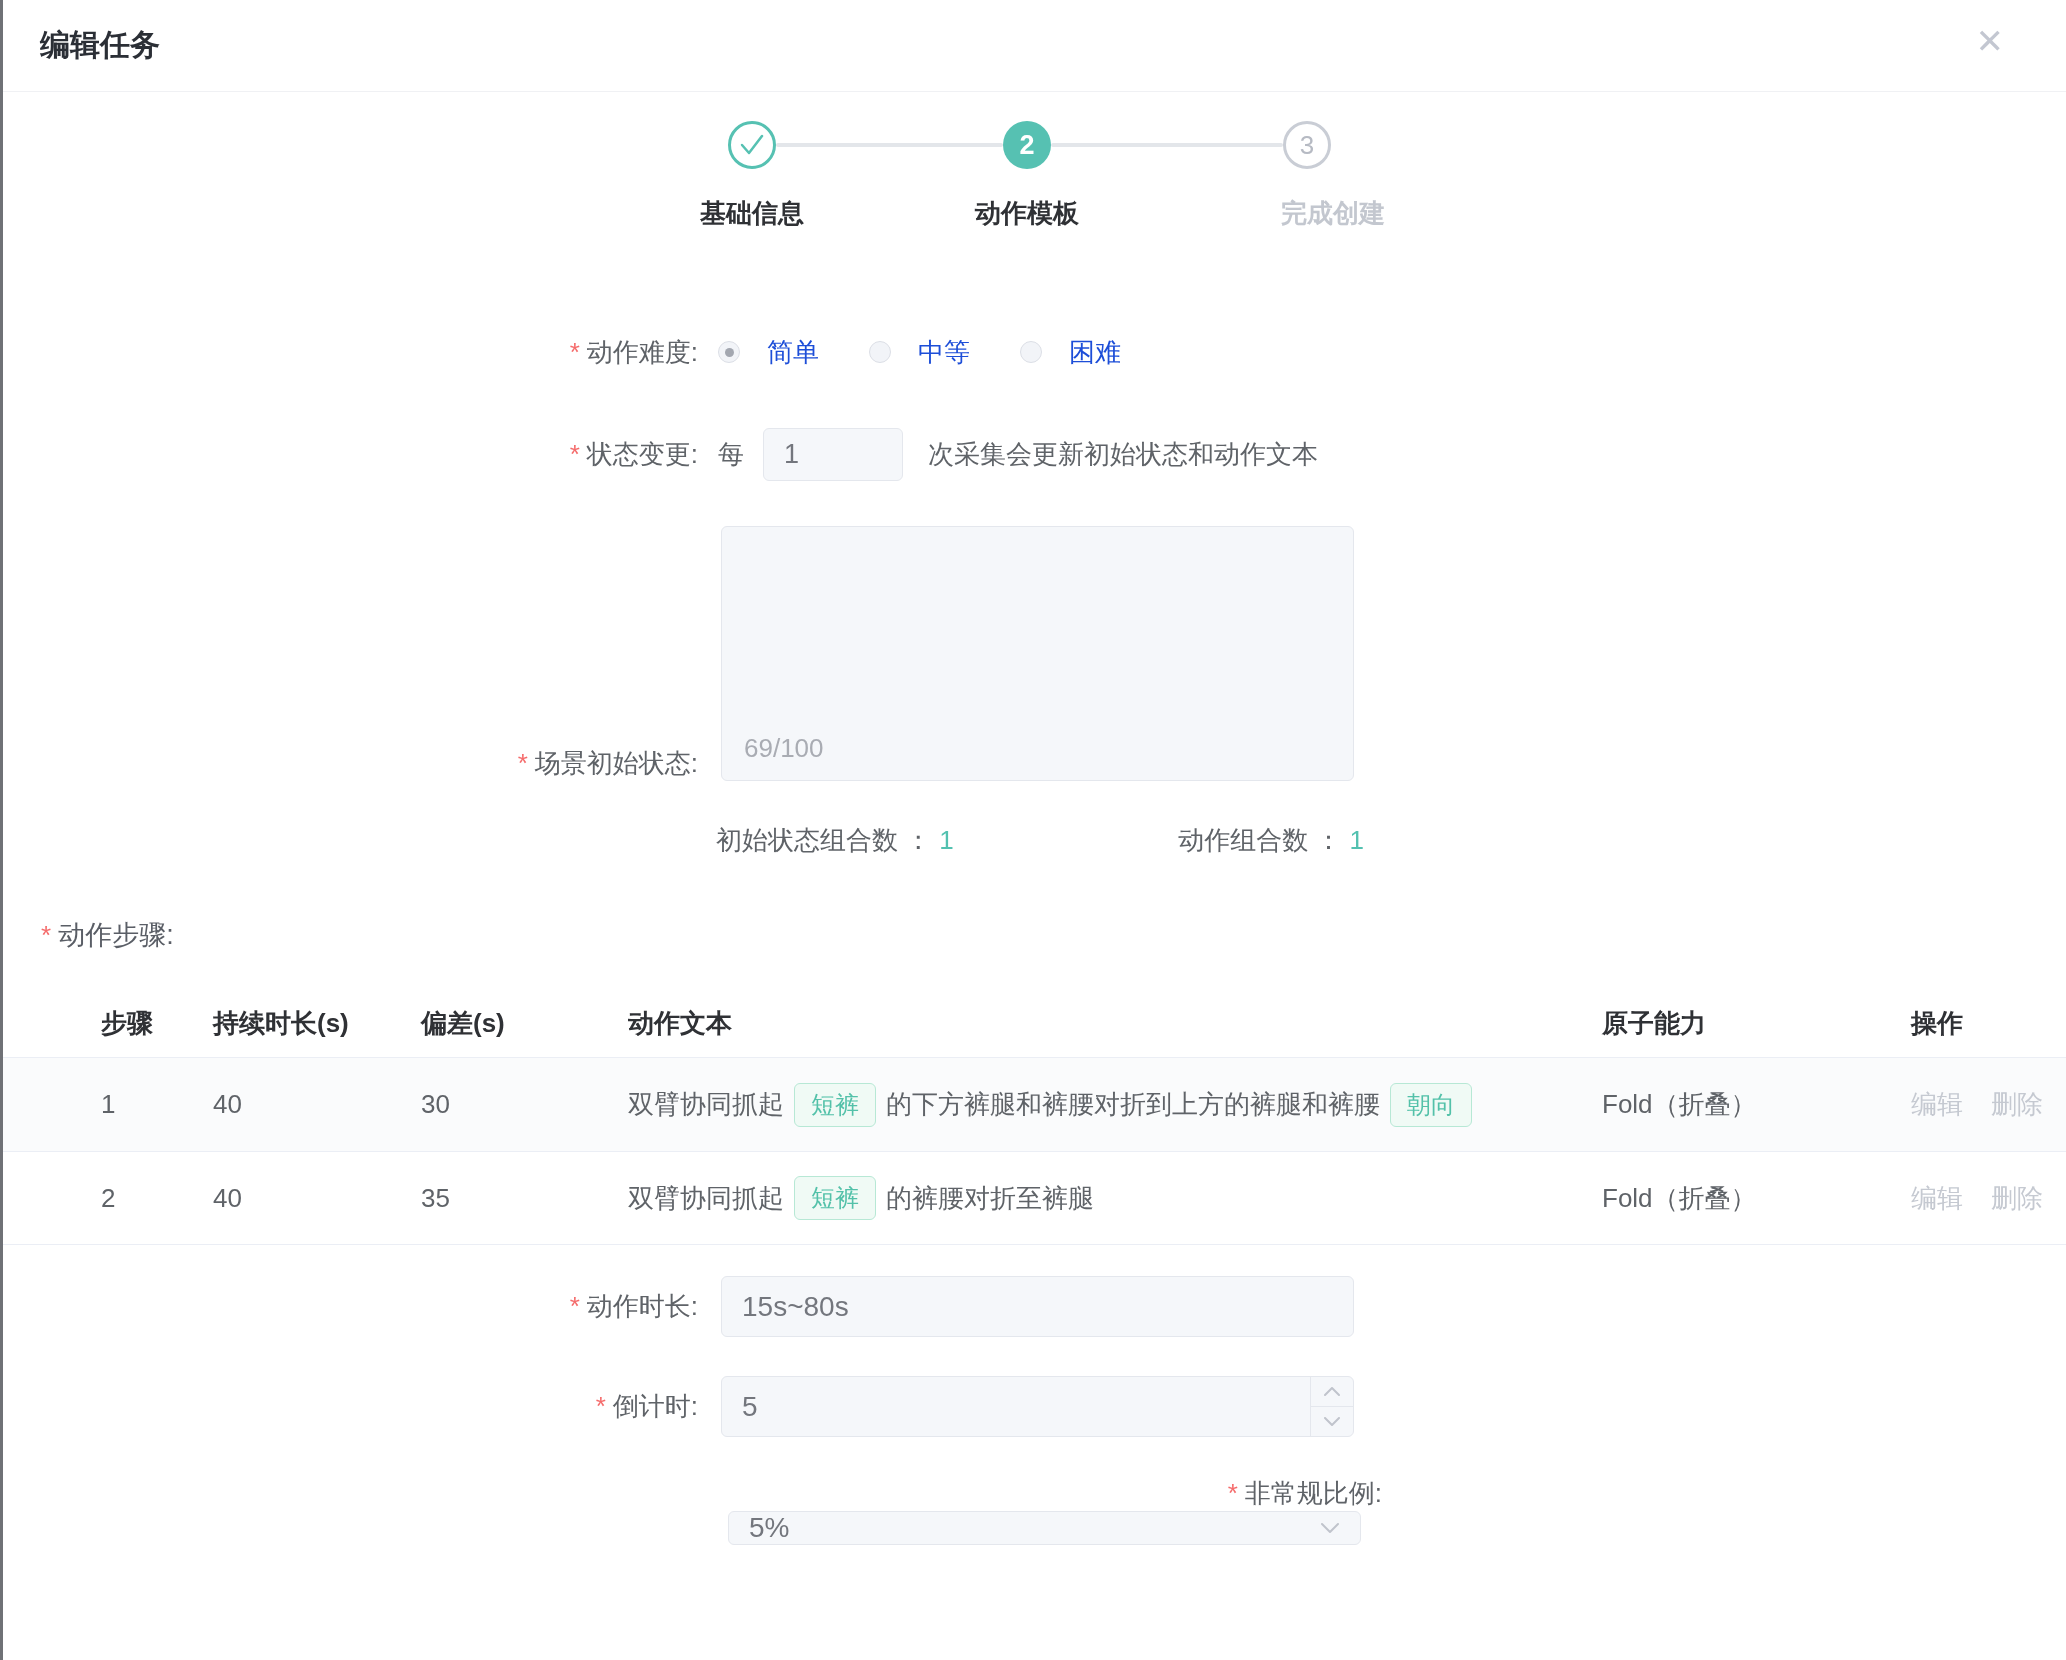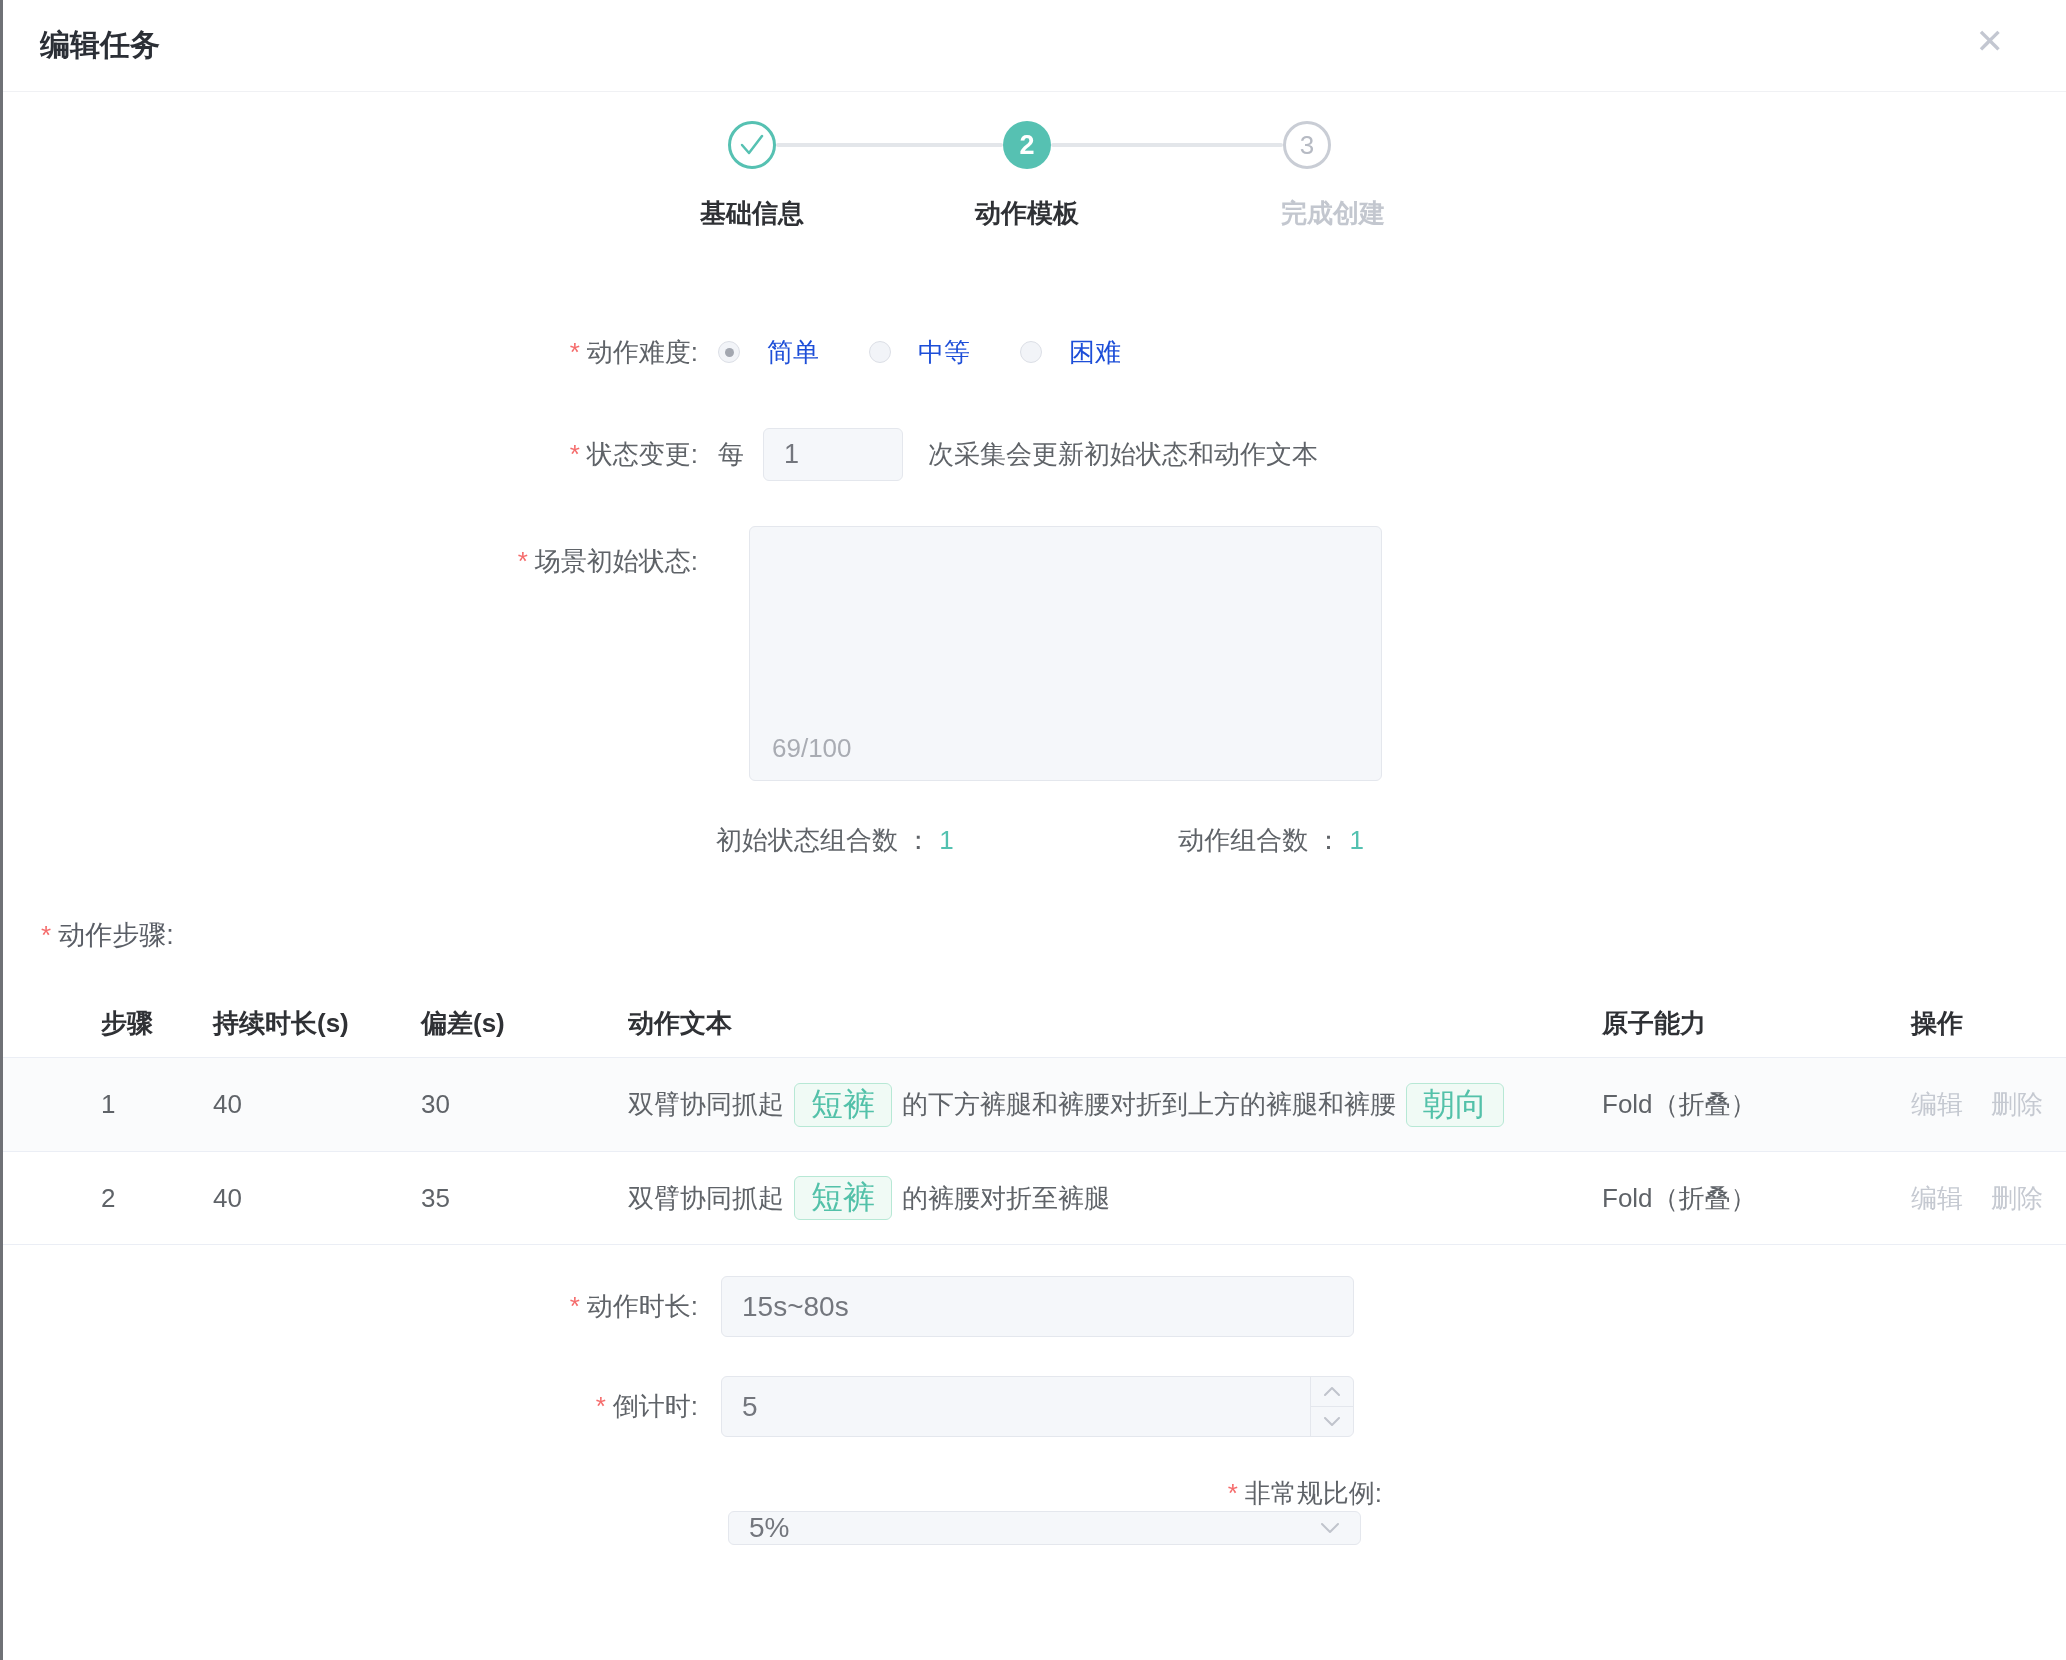--- a/index.html
+++ b/index.html
@@ -41,21 +41,21 @@
              display:flex; align-items:center; justify-content:center; flex:none; }
   .rcircle.sel::after { content:""; width:9px; height:9px; border-radius:50%; background:#a3a7b0; }
   .rlabel { margin-left:27px; font-size:26px; color:#1d4ed8; }
 
   .row-state { margin-top:56px; height:53px; }
   .state-ctrl { display:flex; align-items:center; margin-left:20px; font-size:26px; color:#5f6368; }
   .mini-input { width:140px; height:53px; margin-left:19px; background:#f5f7fa; border:1px solid #e4e7ed;
                 border-radius:6px; display:flex; align-items:center; padding-left:20px; font-size:27px; color:#73767d; }
   .state-suffix { margin-left:25px; }
 
-  .row-ta { margin-top:45px; align-items:flex-start;gap:28px; }
+  .row-ta { margin-top:45px; align-items:flex-end; }
   .row-ta .lbl { padding-top:18px; }
   .ta-box { position:relative; width:633px; height:255px; margin-left:23px; background:#f5f7fa;
             border:1px solid #e4e7ed; border-radius:6px; padding:26px 22px; }
   .ta-text { font-size:27px; line-height:47px; color:#6e7278; }
   .ta-counter { position:absolute; left:22px; bottom:16px; font-size:26px; color:#a9acb3; }
 
   .combos { margin-top:41px; margin-left:716px; width:648px; height:36px; display:flex;
             justify-content:space-between; align-items:center; font-size:26px; color:#5f6368; }
   .combo { display:flex; align-items:center; }
   .combo .val { color:#53c1b0; margin-left:8px; }
@@ -69,21 +69,21 @@
   .tr1 { height:94px; background:#fafbfc; border-bottom:1px solid #ebeef5; }
   .tr2 { height:93px; background:#fff; border-bottom:1px solid #ebeef5; }
   .c-step { width:112px; flex:none;margin-left:32px; }
   .c-dur  { width:208px; flex:none; }
   .c-dev  { width:207px; flex:none; }
   .c-text { flex:1; display:flex; align-items:center; white-space:nowrap; overflow:hidden; }
   .c-abil { width:309px; flex:none; }
   .c-ops  { width:155px; flex:none; display:flex; align-items:center; }
   .cell { font-size:26px; color:#5f6368; }
   .tag { display:inline-flex; align-items:center; height:44px; padding:0 16px; margin:0 10px;
-         border:1px solid #b7e8d5; background:#f0faf5; color:#53c1a9; border-radius:6px; font-size:32px; flex:none; }
+         border:1px solid #b7e8d5; background:#f0faf5; color:#53c1a9; border-radius:6px; font-size:24px; flex:none; }
   .op-link { font-size:26px; color:#c5c9d1; cursor:pointer; }
   .op-link + .op-link { margin-left:28px; }
   .tfoot { height:109px; background:#f6f7f9; display:flex; align-items:center; justify-content:center; }
   .add-step { font-size:27px; color:#babec7; cursor:pointer; letter-spacing:2px; }
 
   
   .row-dur { margin-top:31px; height:61px; }
   .row-cd  { margin-top:39px; height:61px; }
   .row-ratio { margin-top:39px; height:61px;flex-direction:column; }
   .big-input { position:relative; width:633px; height:61px; margin-left:23px; background:#f5f7fa;

